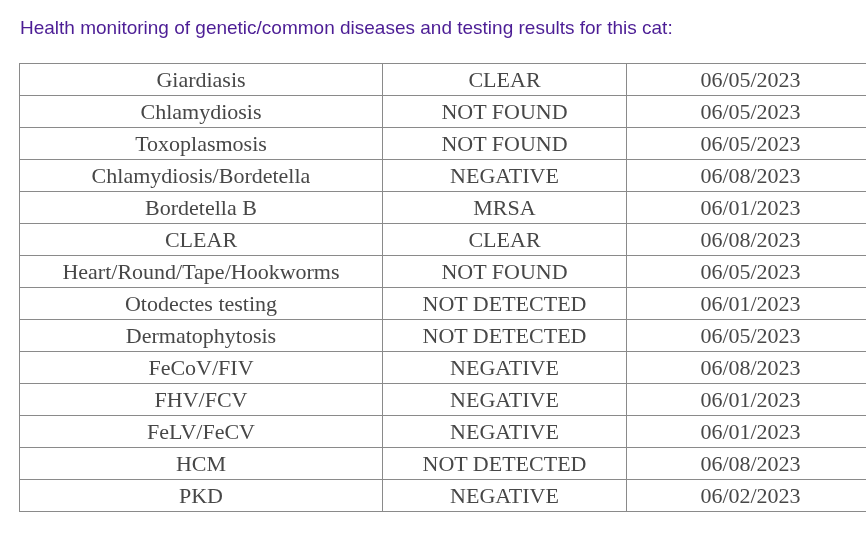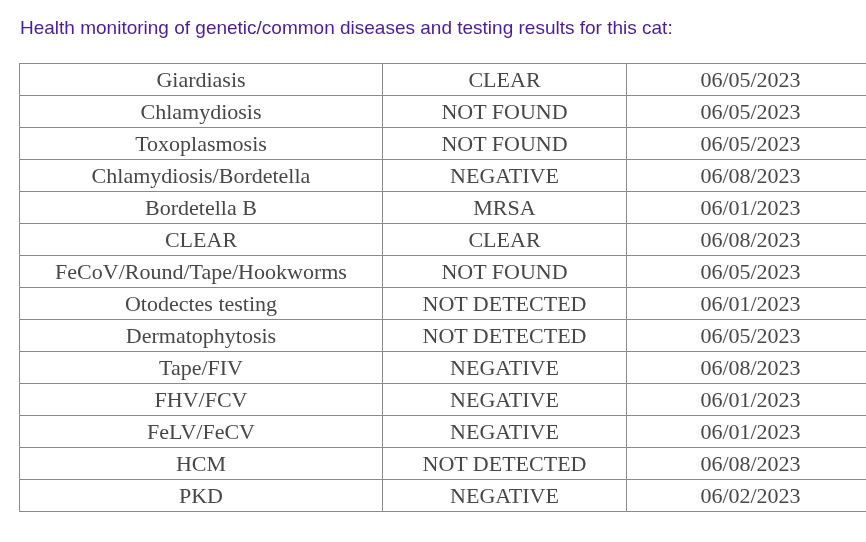--- a/index.html
+++ b/index.html
@@ -94,36 +94,36 @@
             <td class="col-disease">Bordetella B</td>
             <td class="col-result">MRSA</td>
             <td class="col-date">06/01/2023</td>
           </tr>
           <tr>
             <td class="col-disease">CLEAR</td>
             <td class="col-result">CLEAR</td>
             <td class="col-date">06/08/2023</td>
           </tr>
           <tr>
-            <td class="col-disease">FeCoV/Round/Tape/Hookworms</td>
+            <td class="col-disease">Heart/Round/Tape/Hookworms</td>
             <td class="col-result">NOT FOUND</td>
             <td class="col-date">06/05/2023</td>
           </tr>
           <tr>
             <td class="col-disease">Otodectes testing</td>
             <td class="col-result">NOT DETECTED</td>
             <td class="col-date">06/01/2023</td>
           </tr>
           <tr>
             <td class="col-disease">Dermatophytosis</td>
             <td class="col-result">NOT DETECTED</td>
             <td class="col-date">06/05/2023</td>
           </tr>
           <tr>
-            <td class="col-disease">Tape/FIV</td>
+            <td class="col-disease">FeCoV/FIV</td>
             <td class="col-result">NEGATIVE</td>
             <td class="col-date">06/08/2023</td>
           </tr>
           <tr>
             <td class="col-disease">FHV/FCV</td>
             <td class="col-result">NEGATIVE</td>
             <td class="col-date">06/01/2023</td>
           </tr>
           <tr>
             <td class="col-disease">FeLV/FeCV</td>

